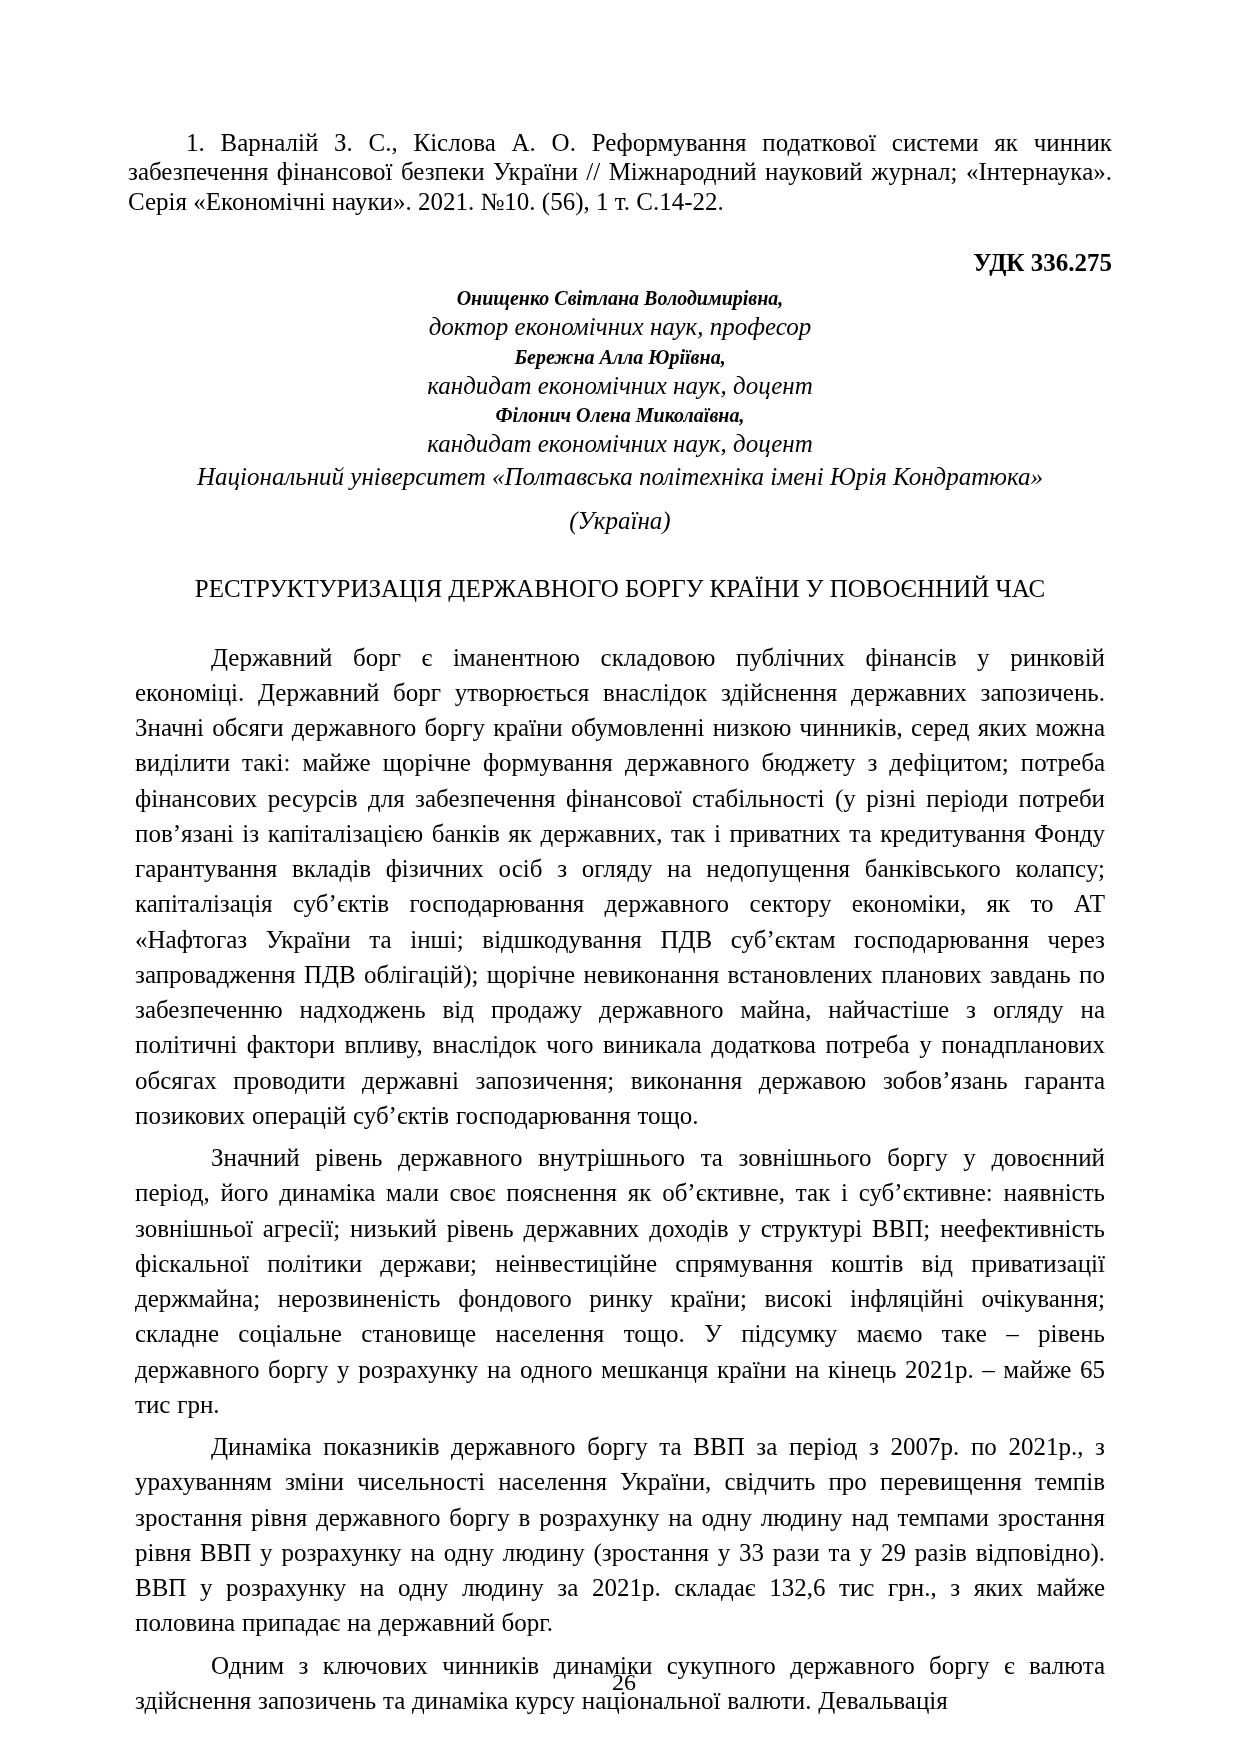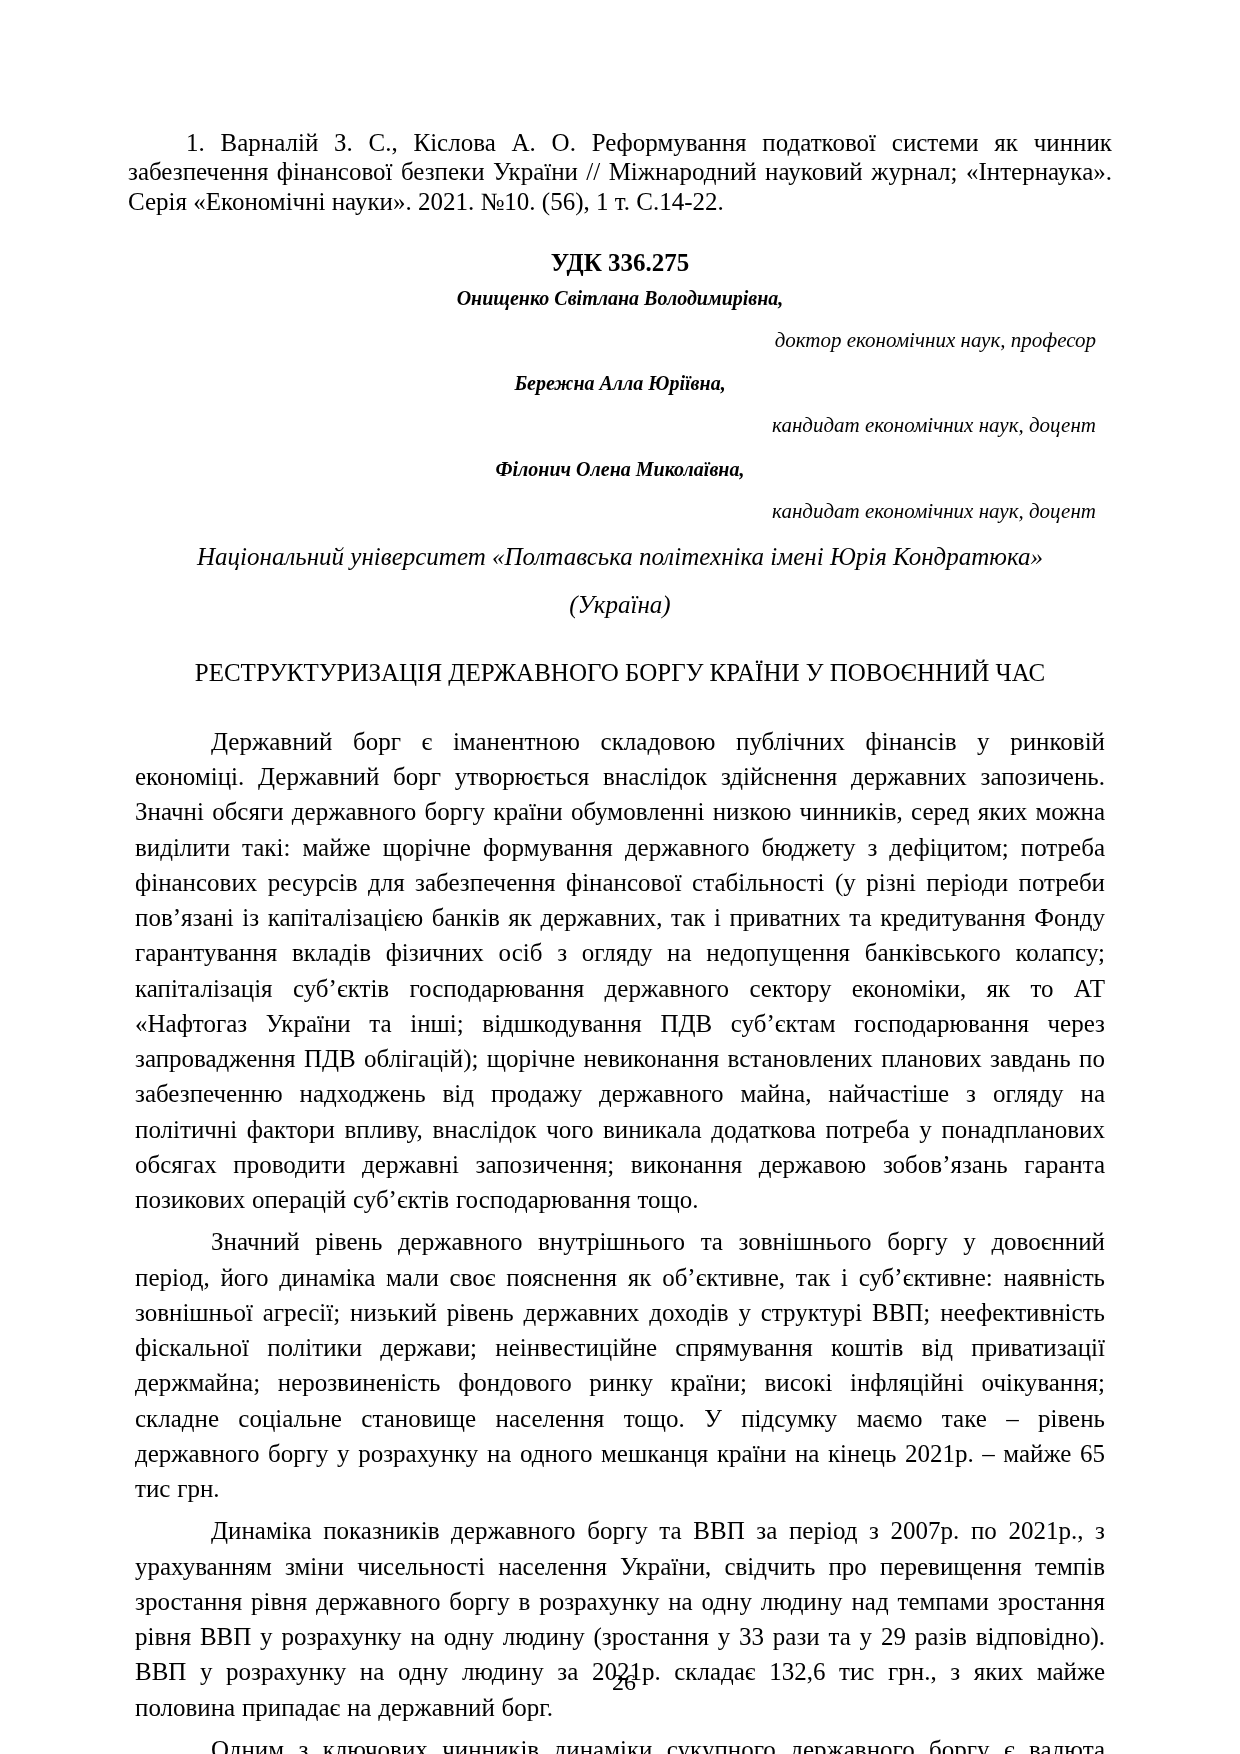--- a/index.html
+++ b/index.html
@@ -40,48 +40,47 @@
     margin: 0;
     hyphens: none;
   }
 
   
   .udc {
     font-weight: bold;
     font-size: 25px;
     line-height: 1.17;
     margin: 32px 0 0 0;
-    text-align: center;
+    text-align: right;
   }
 
   
   .authors {
     margin: 8px 0 0 0;
     text-align: center;
   }
   .author-name {
     font-style: italic;
     font-weight: bold;
     font-size: 20px;
     line-height: 1.3;
     margin: 0;
   }
   .author-degree {
     font-style: italic;
     font-weight: normal;
-    font-size: 21px;
+    font-size: 25px;
     line-height: 1.3;
-    margin: 16px;
-    text-align: right;
+    margin: 0;
   }
   .affiliation {
     font-style: italic;
     font-size: 25px;
     line-height: 1.3;
-    margin: 16px;
+    margin: 0;
     text-align: center;
   }
   .country {
     font-style: italic;
     font-size: 25px;
     line-height: 1.3;
     margin: 12px;
     text-align: center;
   }
 

